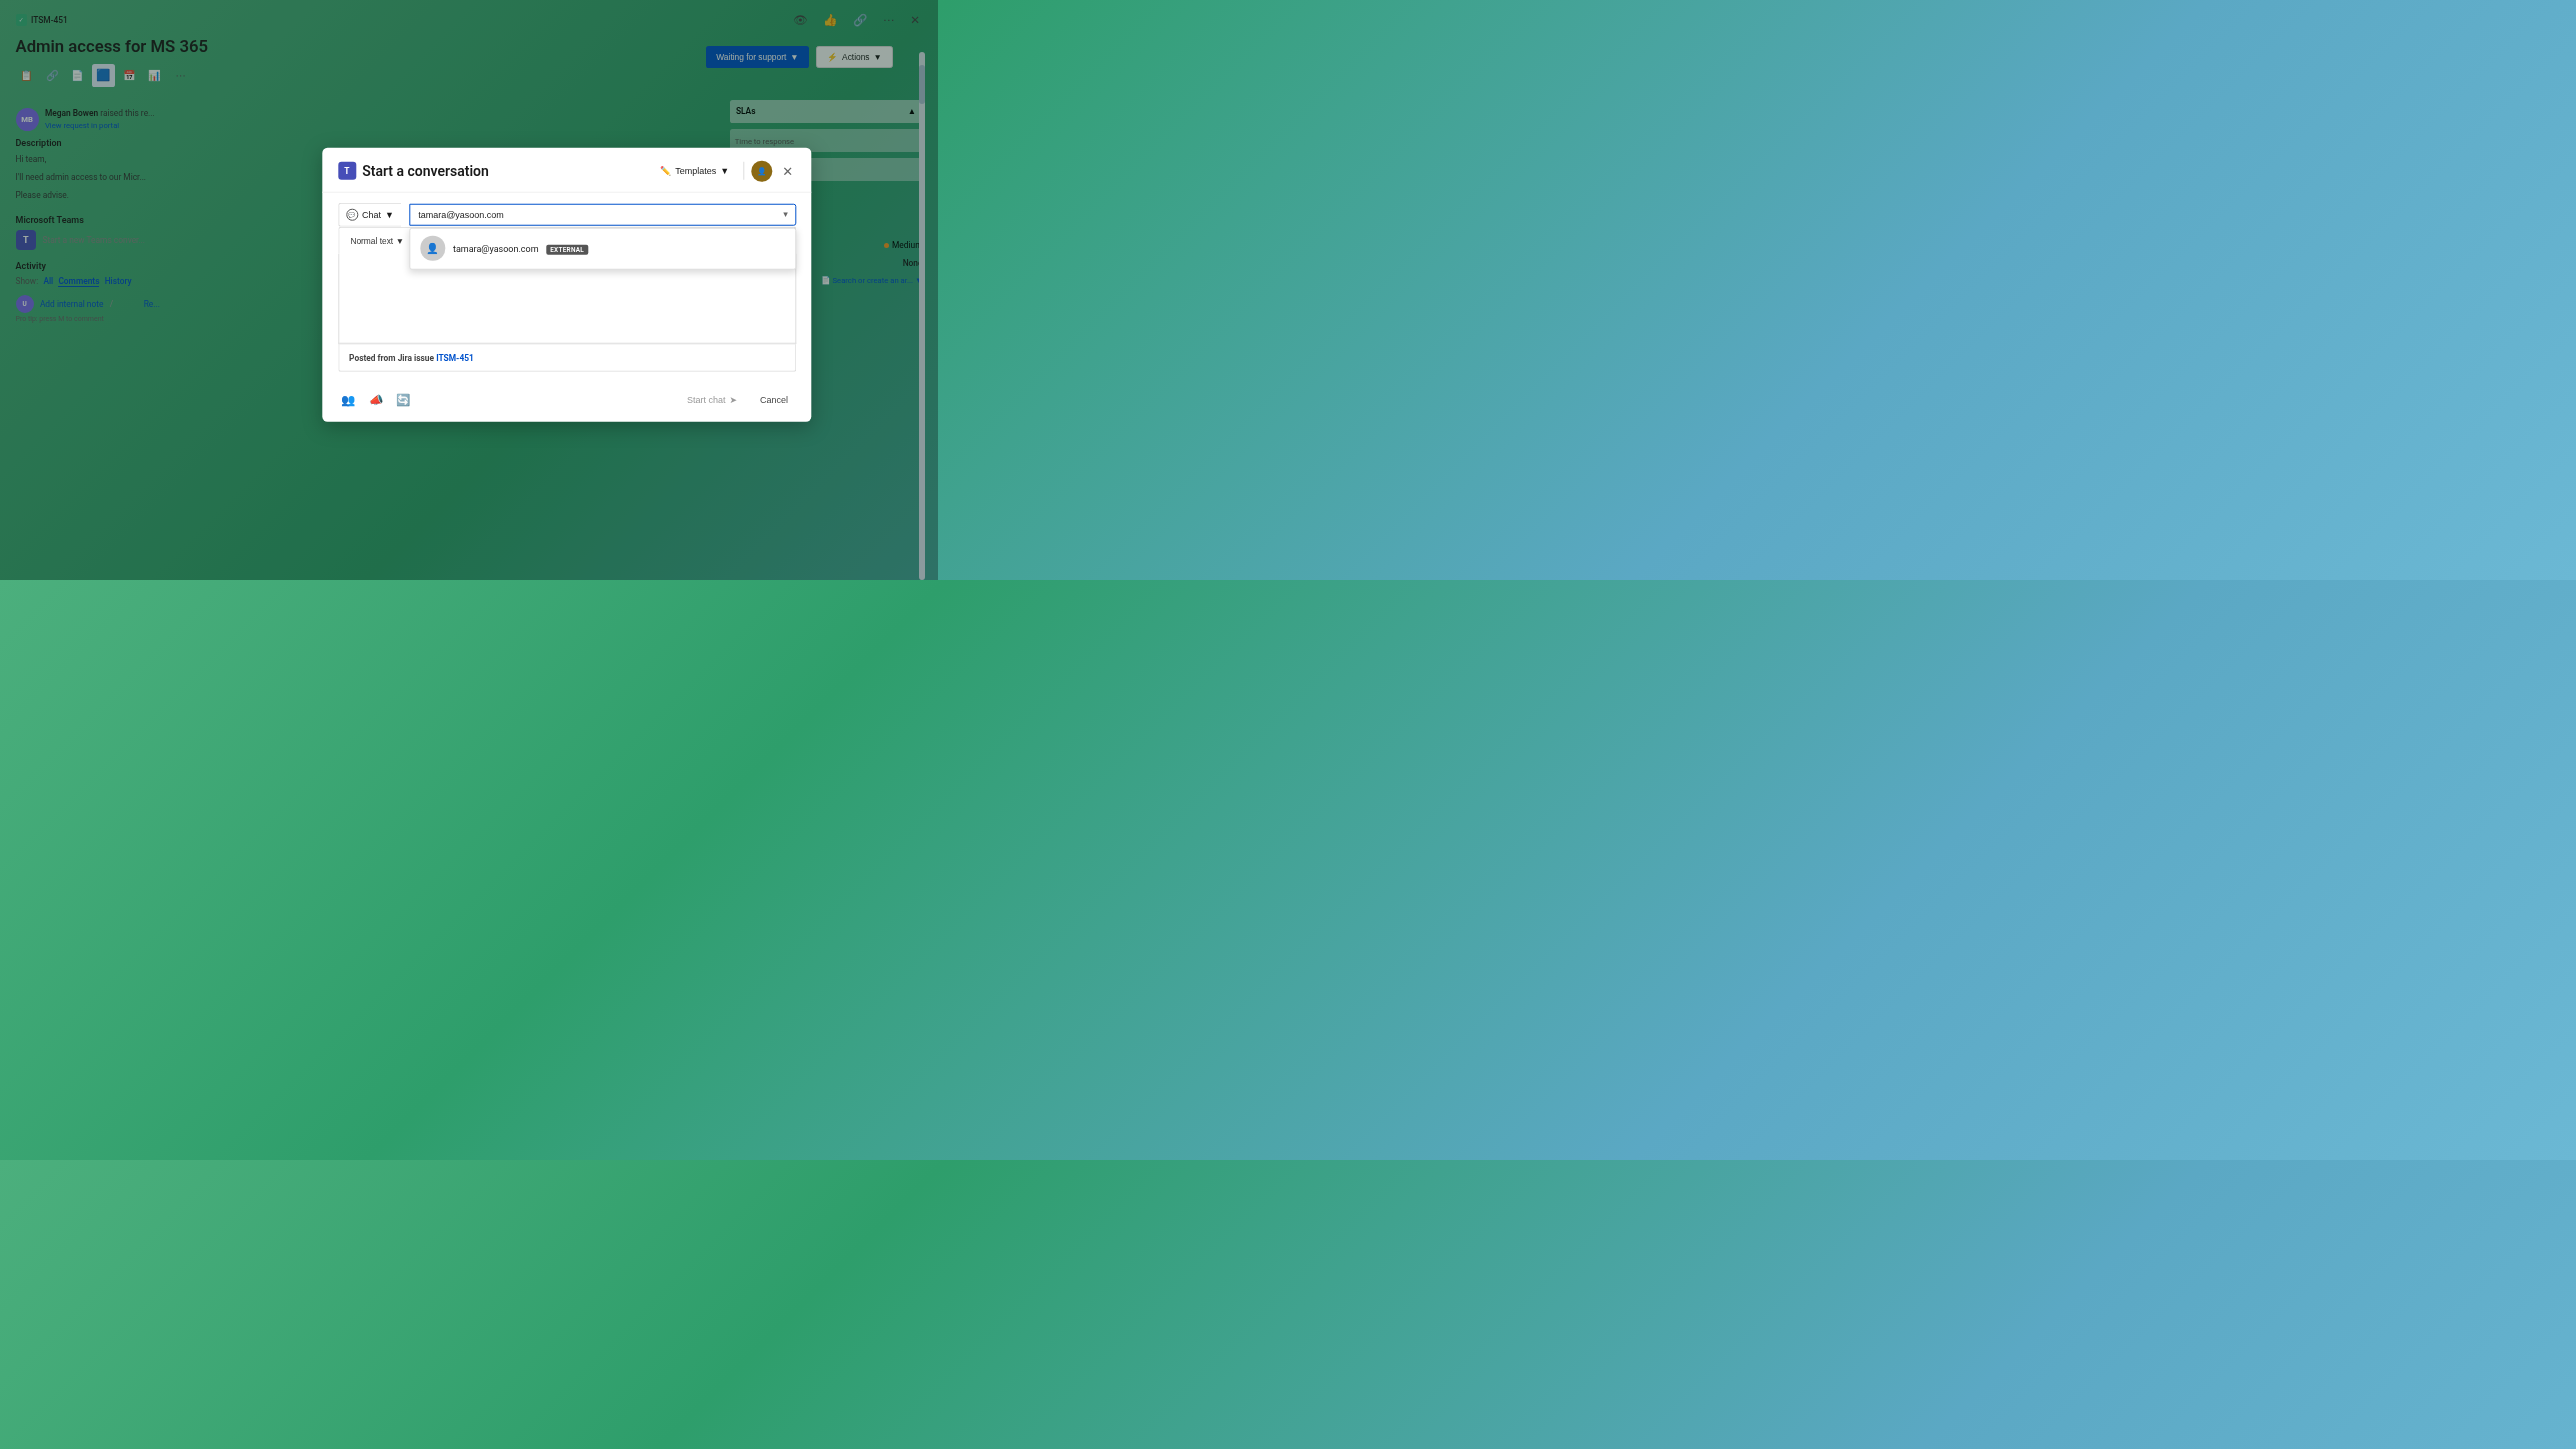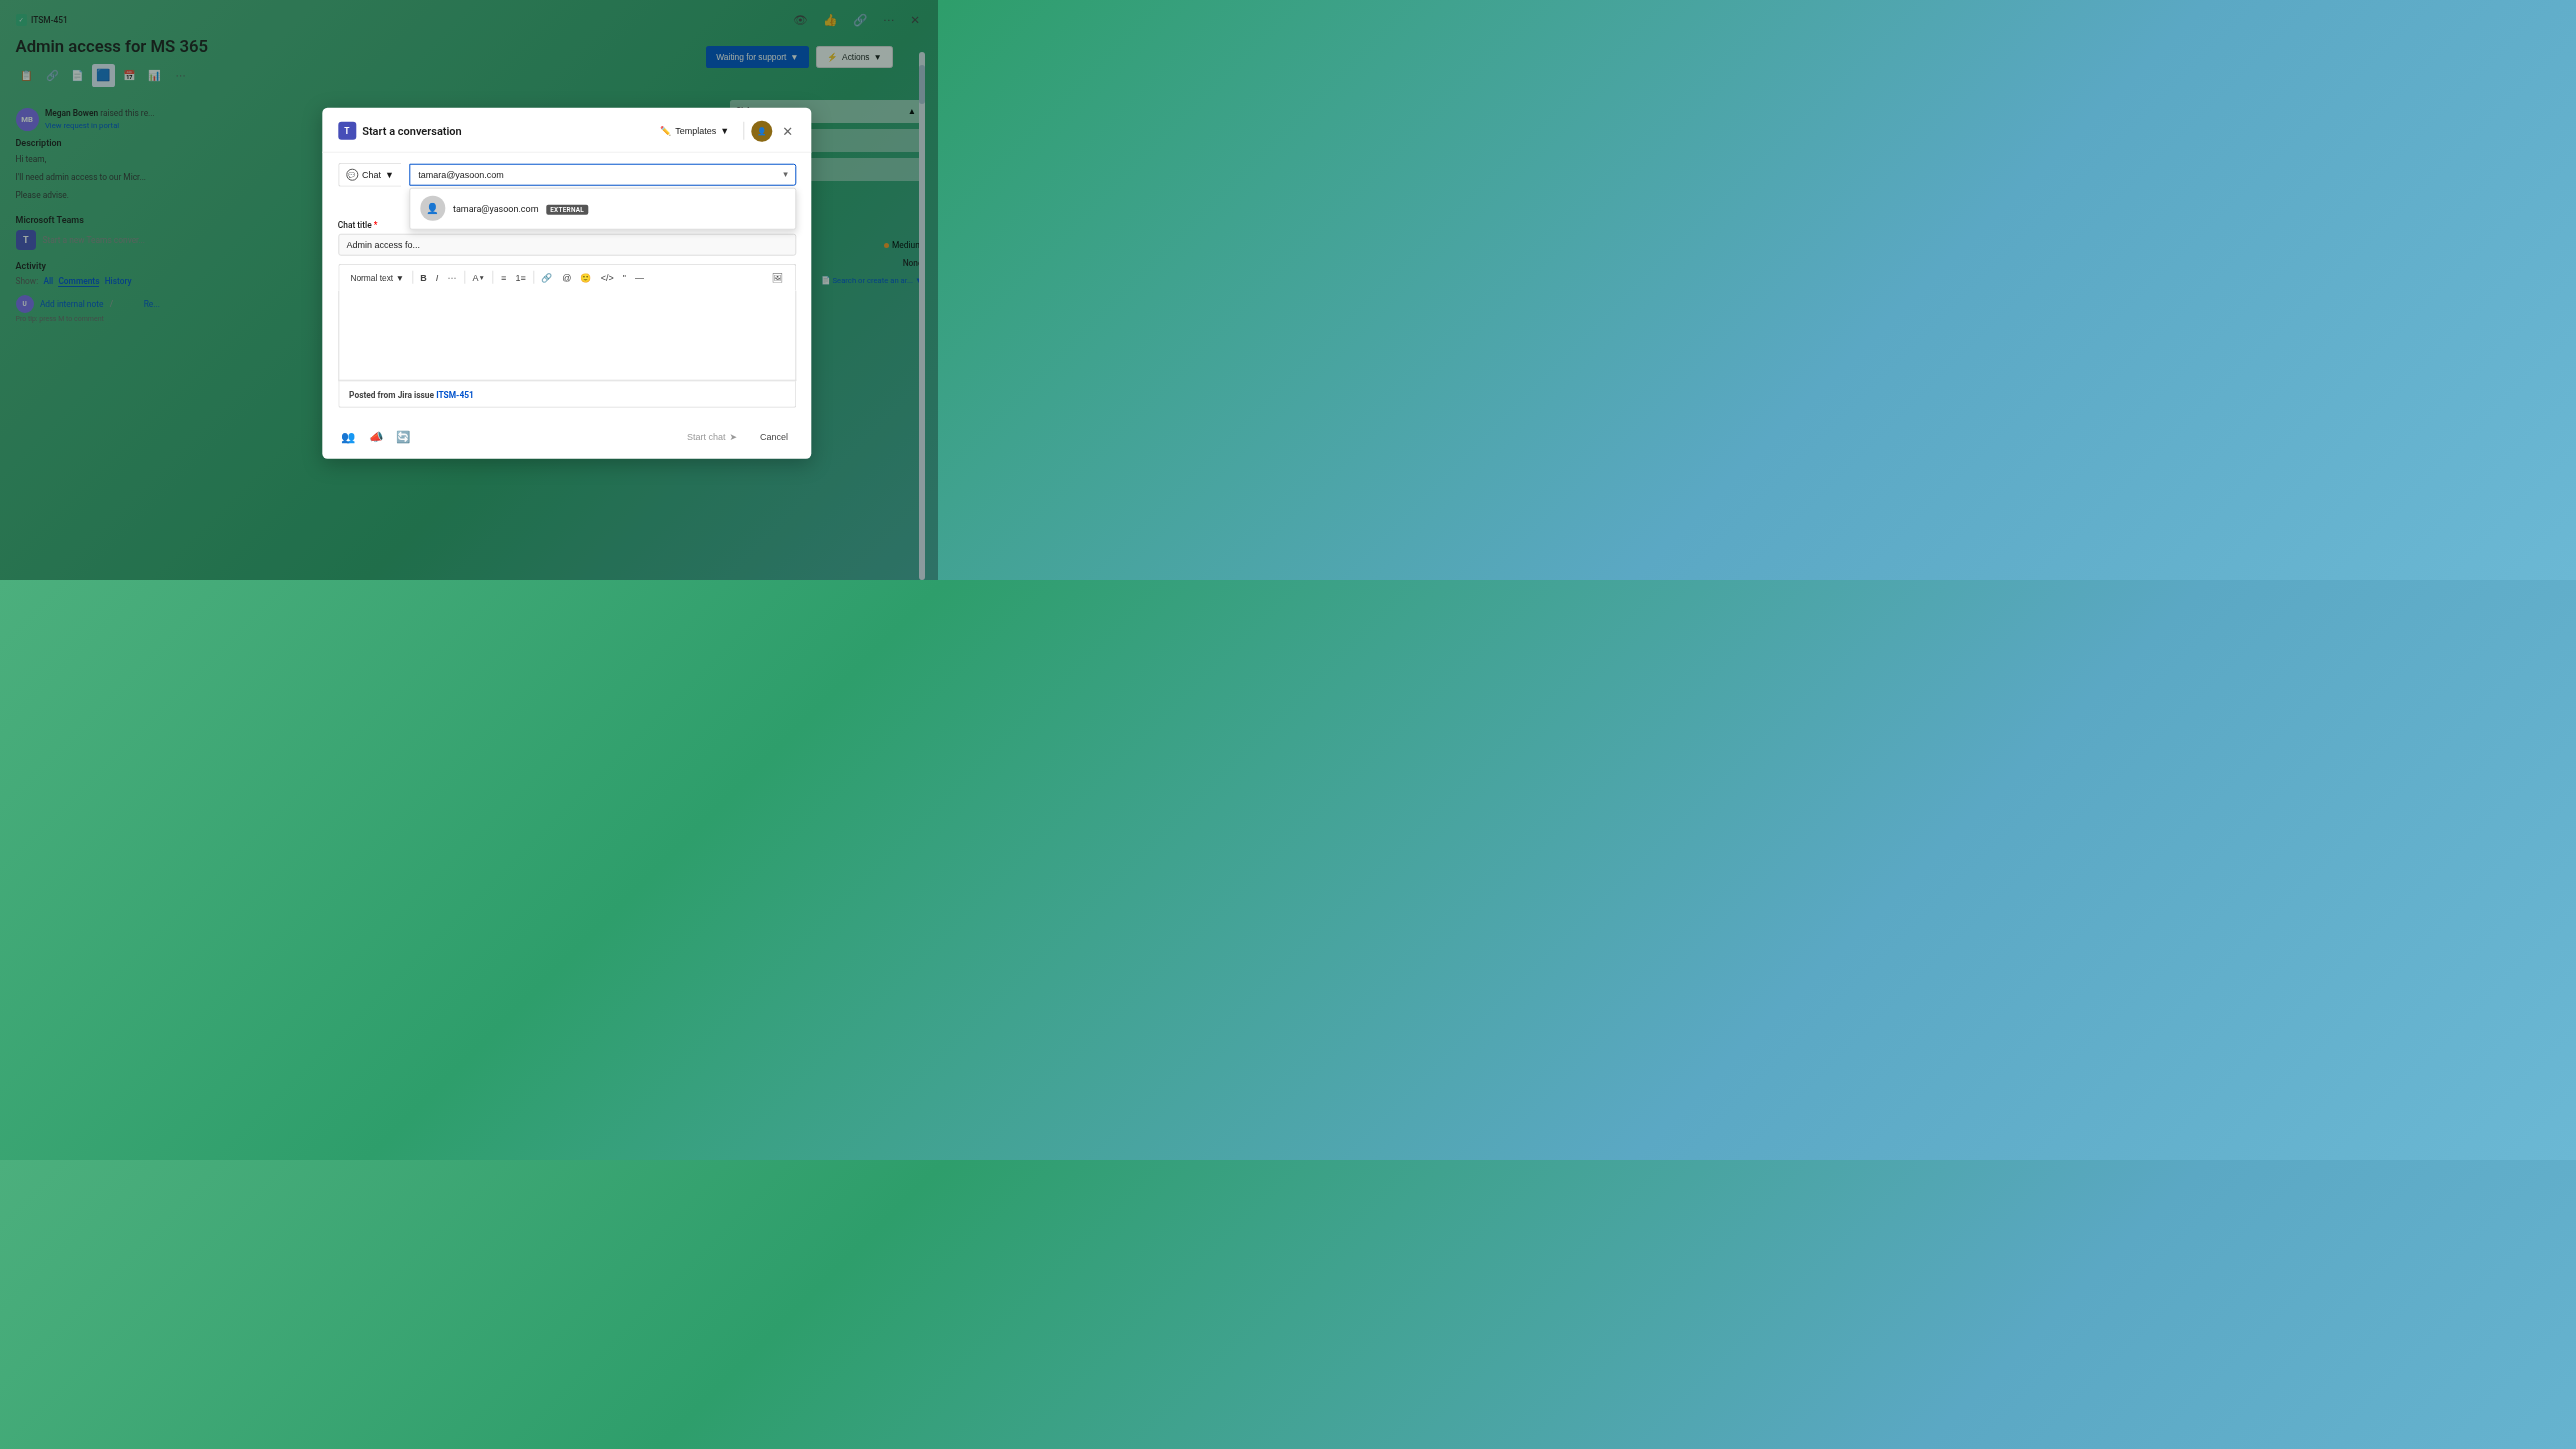--- a/index.html
+++ b/index.html
@@ -197,21 +197,21 @@
       width: 18px; height: 18px;
       background: #464EB8;
       border-radius: 3.2px;
       display: flex; align-items: center; justify-content: center;
       color: white;
       font-size: 8.4px;
       font-weight: bold;
     }
 
     .modal-title {
-      font-size: 11px;
+      font-size: 14px;
       font-weight: 600;
       color: #1a1a1a;
     }
 
     .modal-header-right {
       display: flex;
       align-items: center;
       gap: 7.7px;
     }
 
@@ -803,27 +803,20 @@
             <div class="suggestion-avatar">👤</div>
             <div>
               <span class="suggestion-email">tamara@yasoon.com</span>
               <span class="external-badge">EXTERNAL</span>
             </div>
           </div>
         </div>
       </div>
     </div>
 
-    <div class="chat-title-section">
-      <div class="chat-title-label">
-        <span>Chat title</span>
-        <span class="required-star"> *</span>
-      </div>
-      <input class="chat-title-input" type="text" value="Admin access fo..." style="">
-    </div>
 
     <div>
       <div class="editor-toolbar">
         <button class="format-dropdown">
           <span>Normal text</span>
           <span>▼</span>
         </button>
         <div class="toolbar-separator"></div>
         <button class="toolbar-btn">
             <strong>B</strong>

